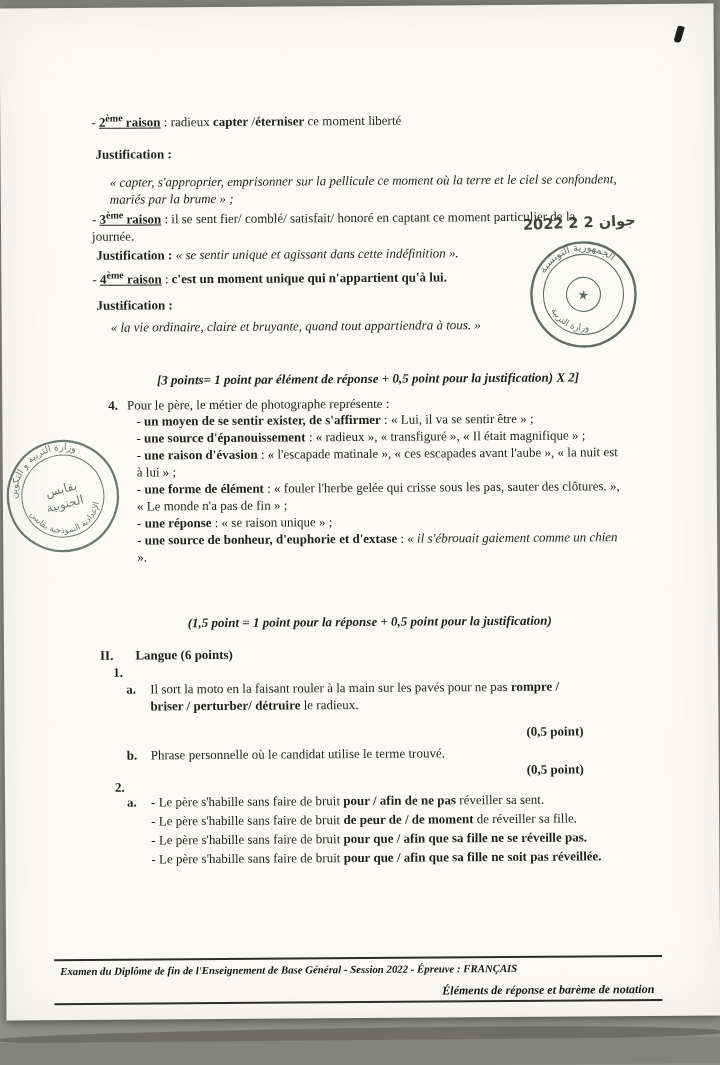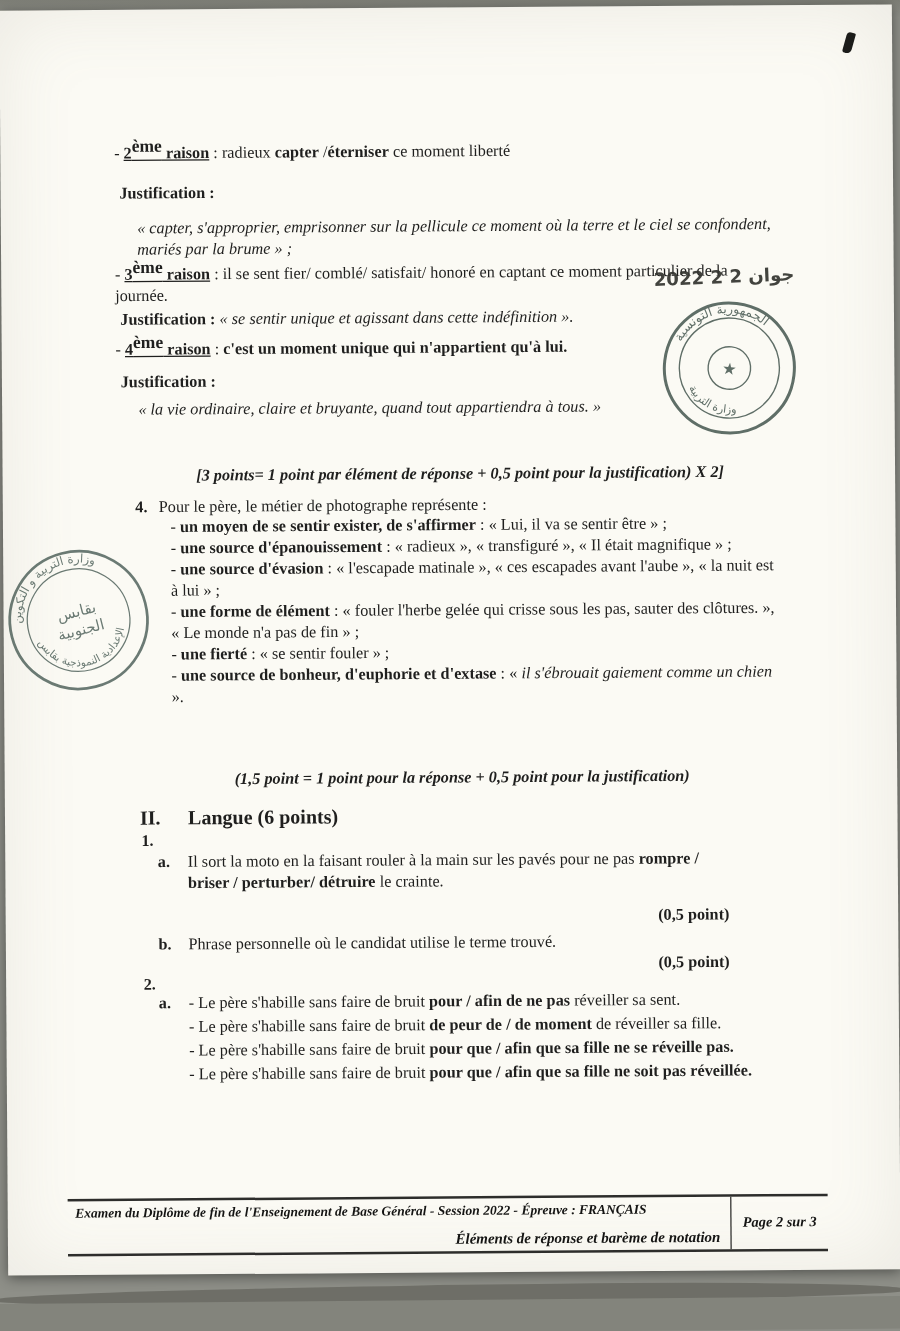--- a/index.html
+++ b/index.html
@@ -6,21 +6,21 @@
   html,body{width:720px;height:1065px}
   body{position:relative;overflow:hidden;background:linear-gradient(180deg,#7d7e76 0px,#8e8f88 14px,#8e8f88 100%);font-family:"Liberation Serif",serif}
   .tear{position:absolute;left:-8px;top:1028px;width:736px;height:15px;background:#686962;border-radius:60% 40% 55% 45%/55% 60% 45% 50%;transform:rotate(-0.7deg);opacity:.85}
   .tear2{position:absolute;left:-8px;top:1040px;width:736px;height:26px;background:#83847c;transform:rotate(-0.5deg)}
   .page{position:absolute;left:3px;top:6px;width:714px;height:1012px;background:#fbfaf4;transform:rotate(-0.4deg);transform-origin:50% 50%;box-shadow:0 2px 10px rgba(0,0,0,.45), inset 0 0 60px rgba(140,138,120,.14)}
   .corner-mark{position:absolute;left:676px;top:22px;width:7px;height:17px;background:#1c1c1a;border-radius:3px 1px 4px 2px;transform:rotate(16deg)}
   .blk{position:absolute;color:#1f1f1e;font-size:13px;line-height:17px}
   .b{font-weight:bold}
   .i{font-style:italic}
   .u{text-decoration:underline}
-  sup{font-size:14px;line-height:0}
+  sup{font-size:10px;line-height:0}
   .right{text-align:right}
   .center{text-align:center}
   .q2line{margin:0 0 2px 0}
   .sublabel{position:absolute;left:-24px;top:0;font-weight:bold}
   .stamp{position:absolute;opacity:.82}
   .sr{fill:none;stroke:#3e5049;stroke-width:2.4}
   .sr.thin{stroke-width:1.1}
   .st{fill:#3e5049;font-family:"DejaVu Sans",sans-serif}
   .srl{fill:none;stroke:#4c5f58;stroke-width:2.2}
   .srl.thin{stroke-width:1}
@@ -57,33 +57,33 @@
 
   <div class="blk i" style="top:311px;left:109px;width:512px">« la vie ordinaire, claire et bruyante, quand tout appartiendra à tous. »</div>
 
   <div class="blk b i center" style="top:364px;left:104px;width:524px">[3 points= 1 point par élément de réponse + 0,5 point pour la justification) X 2]</div>
 
   <div class="blk" style="top:389px;left:106px;width:522px"><span class="b">4.</span><span style="padding-left:9px">Pour le père, le métier de photographe représente :</span></div>
 
   <div class="blk" style="top:405px;left:134px;width:488px">
     <p class="bullet"><span>- </span><span class="b">un moyen de se sentir exister, de s'affirmer</span><span> : « Lui, il va se sentir être » ;</span></p>
     <p class="bullet"><span>- </span><span class="b">une source d'épanouissement</span><span> :  « radieux »,  « transfiguré »,  « Il était magnifique » ;</span></p>
-    <p class="bullet"><span>- </span><span class="b">une source d'évasion</span><span> : « l'escapade matinale », « ces escapades avant l'aube », « la nuit est à lui » ;</span></p>
+    <p class="bullet"><span>- </span><span class="b">une raison d'évasion</span><span> : « l'escapade matinale », « ces escapades avant l'aube », « la nuit est à lui » ;</span></p>
     <p class="bullet"><span>- </span><span class="b">une forme de élément</span><span> : « fouler l'herbe gelée qui crisse sous les pas, sauter des clôtures. », « Le monde n'a pas de fin » ;</span></p>
-    <p class="bullet"><span>- </span><span class="b">une fierté</span><span> : « se sentir fouler » ;</span></p>
+    <p class="bullet"><span>- </span><span class="b">une réponse</span><span> : « se raison unique » ;</span></p>
     <p class="bullet"><span>- </span><span class="b">une source de bonheur, d'euphorie et d'extase</span><span> : « </span><span class="i">il s'ébrouait gaiement comme un chien</span><span> ».</span></p>
   </div>
 
   <div class="blk b i center" style="top:607px;left:104px;width:524px">(1,5 point = 1 point pour la réponse + 0,5 point pour la justification)</div>
 
-  <div class="blk b" style="top:639px;left:108px;font-size:16px"><span>II.</span><span style="padding-left:22px">Langue (6 points)</span></div>
+  <div class="blk b" style="top:639px;left:96px;font-size:13px"><span>II.</span><span style="padding-left:22px">Langue (6 points)</span></div>
 
   <div class="blk b" style="top:656px;left:109px">1.</div>
 
-  <div class="blk" style="top:673px;left:146px;width:442px"><span class="sublabel">a.</span><span>Il sort la moto en la faisant rouler à la main sur les pavés pour ne pas </span><span class="b">rompre / briser / perturber/ détruire</span><span> le crainte.</span></div>
+  <div class="blk" style="top:673px;left:146px;width:442px"><span class="sublabel">a.</span><span>Il sort la moto en la faisant rouler à la main sur les pavés pour ne pas </span><span class="b">rompre / briser / perturber/ détruire</span><span> le radieux.</span></div>
 
   <div class="blk b right" style="top:718px;left:91px;width:488px">(0,5 point)</div>
 
   <div class="blk" style="top:739px;left:146px;width:442px"><span class="sublabel">b.</span><span>Phrase personnelle où le candidat utilise le terme trouvé.</span></div>
 
   <div class="blk b right" style="top:756px;left:91px;width:488px">(0,5 point)</div>
 
   <div class="blk b" style="top:771px;left:110px">2.</div>
 
   <div class="blk" style="top:786px;left:146px;width:472px">
@@ -118,19 +118,18 @@
     <text class="stl" font-size="8.5"><textPath href="#arcBotL" startOffset="8%">الإعدادية النموذجية بقابس</textPath></text>
     <text x="59" y="56" text-anchor="middle" font-size="12" class="stl">بقابس</text>
     <text x="59" y="71" text-anchor="middle" font-size="12" class="stl">الجنوبية</text>
   </svg>
 
   <div class="footer">
     <div class="f-left">
       <div class="f1">Examen du Diplôme de fin de l'Enseignement de Base Général - Session 2022 - Épreuve : FRANÇAIS</div>
       <div class="f2">Éléments de réponse et barème de notation</div>
     </div>
-    <div class="f-right">Page 2 sur 3</div>
   </div>
 
 </div>
 
 <div class="tear"></div>
 <div class="tear2"></div>
 
 </body></html>

